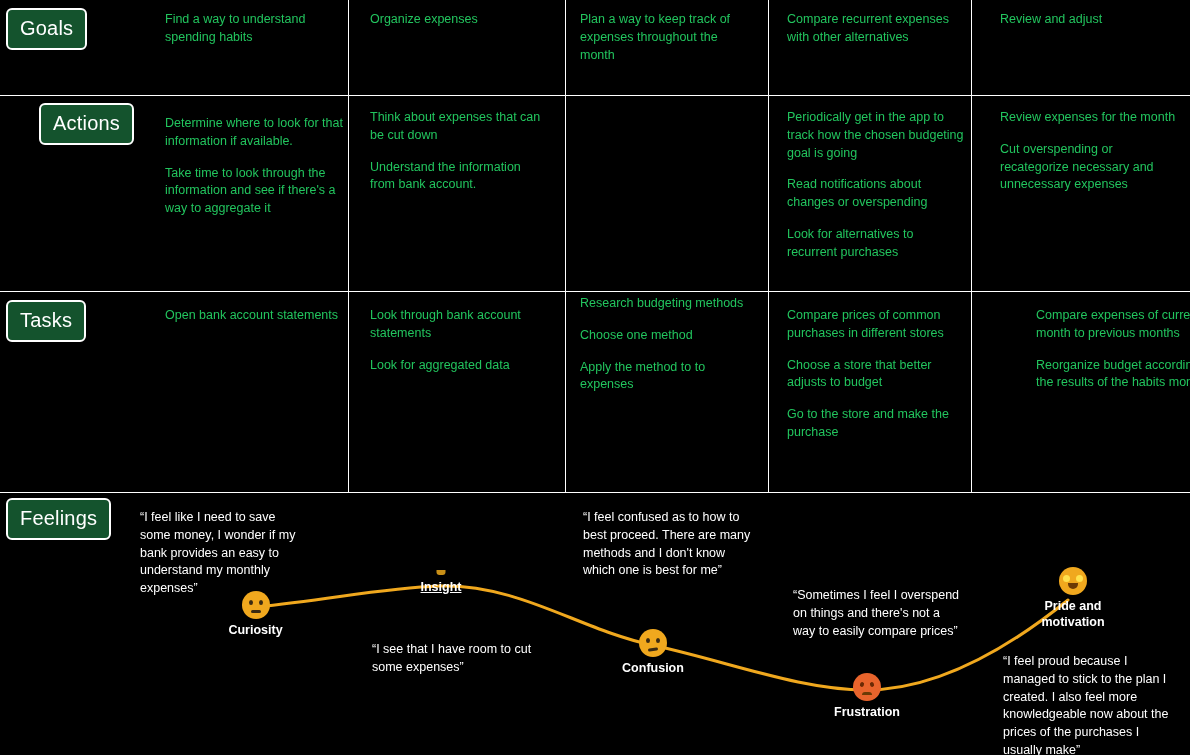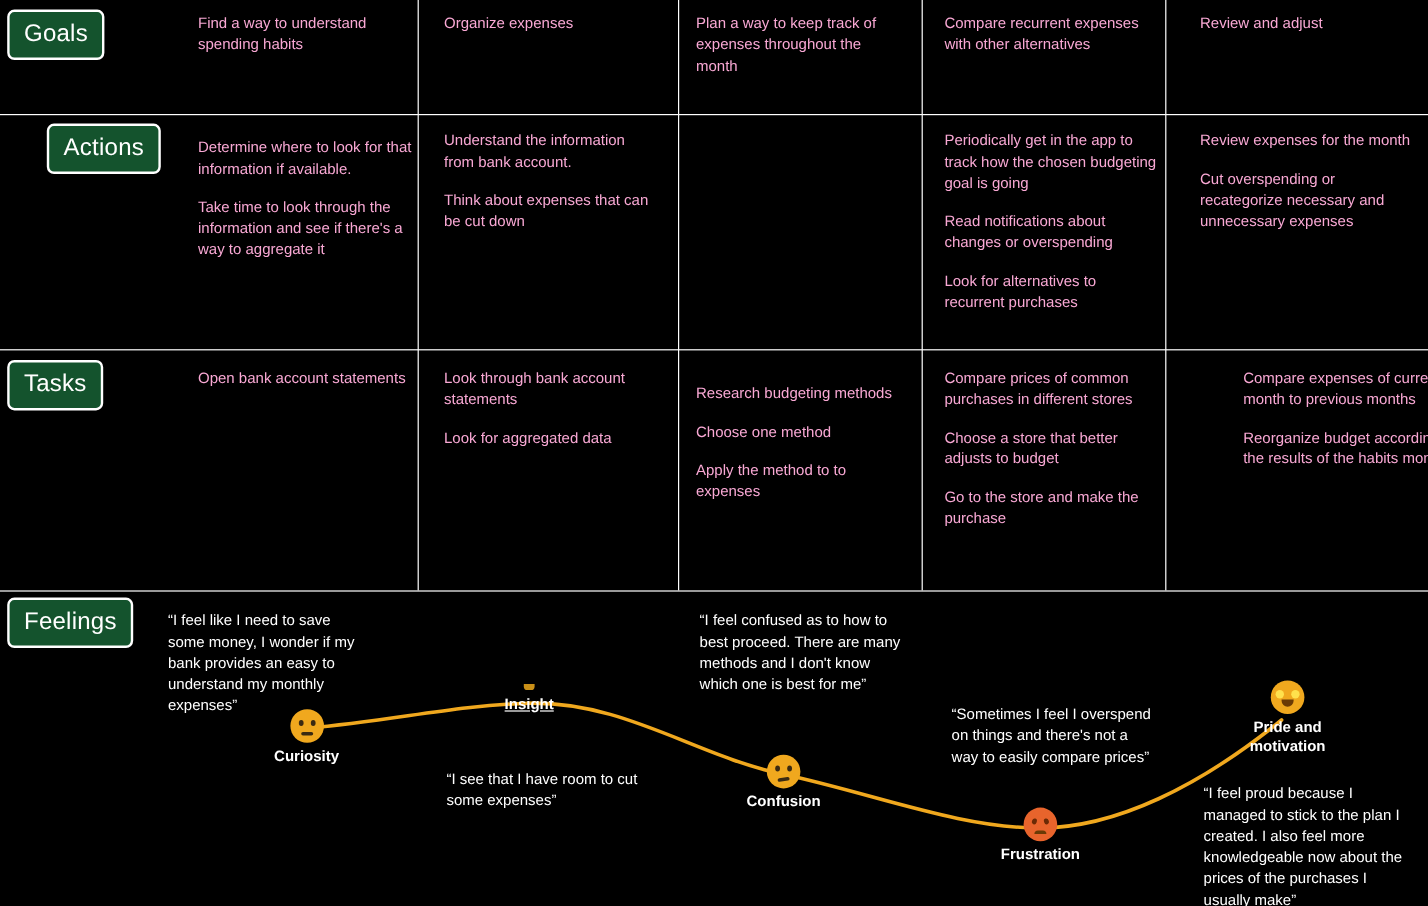--- a/index.html
+++ b/index.html
@@ -51,21 +51,21 @@
   .v-line {
     position: absolute;
     top: 0;
     width: 1px;
     background: #ffffff;
   }
 
   
   .cell {
     position: absolute;
-    color: #f9a8d4;
+    color: #22c55e;
     font-size: 12.5px;
     line-height: 1.42;
   }
   .cell p {
     margin: 0 0 14px 0;
   }
   .cell p:last-child {
     margin-bottom: 0;
   }
 
@@ -199,41 +199,41 @@
   </div>
   <div class="cell" style="left:1000px; top:11px; width:175px;">
     <p>Review and adjust</p>
   </div>
 
   <div class="cell" style="left:165px; top:115px; width:178px;">
     <p>Determine where to look for that information if available.</p>
     <p>Take time to look through the information and see if there's a way to aggregate it</p>
   </div>
   <div class="cell" style="left:370px; top:109px; width:175px;">
+    <p>Think about expenses that can be cut down</p>
     <p>Understand the information from bank account.</p>
-    <p>Think about expenses that can be cut down</p>
   </div>
   <div class="cell" style="left:787px; top:109px; width:178px;">
     <p>Periodically get in the app to track how the chosen budgeting goal is going</p>
     <p>Read notifications about changes or overspending</p>
     <p>Look for alternatives to recurrent purchases</p>
   </div>
   <div class="cell" style="left:1000px; top:109px; width:180px;">
     <p>Review expenses for the month</p>
     <p>Cut overspending or recategorize necessary and unnecessary expenses</p>
   </div>
 
   <div class="cell" style="left:165px; top:307px; width:178px;">
     <p>Open bank account statements</p>
   </div>
   <div class="cell" style="left:370px; top:307px; width:175px;">
     <p>Look through bank account statements</p>
     <p>Look for aggregated data</p>
   </div>
-  <div class="cell" style="left:580px; top:320px; width:175px;">
+  <div class="cell" style="left:580px; top:295px; width:175px;">
     <p>Research budgeting methods</p>
     <p>Choose one method</p>
     <p>Apply the method to to expenses</p>
   </div>
   <div class="cell" style="left:787px; top:307px; width:175px;">
     <p>Compare prices of common purchases in different stores</p>
     <p>Choose a store that better adjusts to budget</p>
     <p>Go to the store and make the purchase</p>
   </div>
   <div class="cell" style="left:1036px; top:307px; width:180px;">

